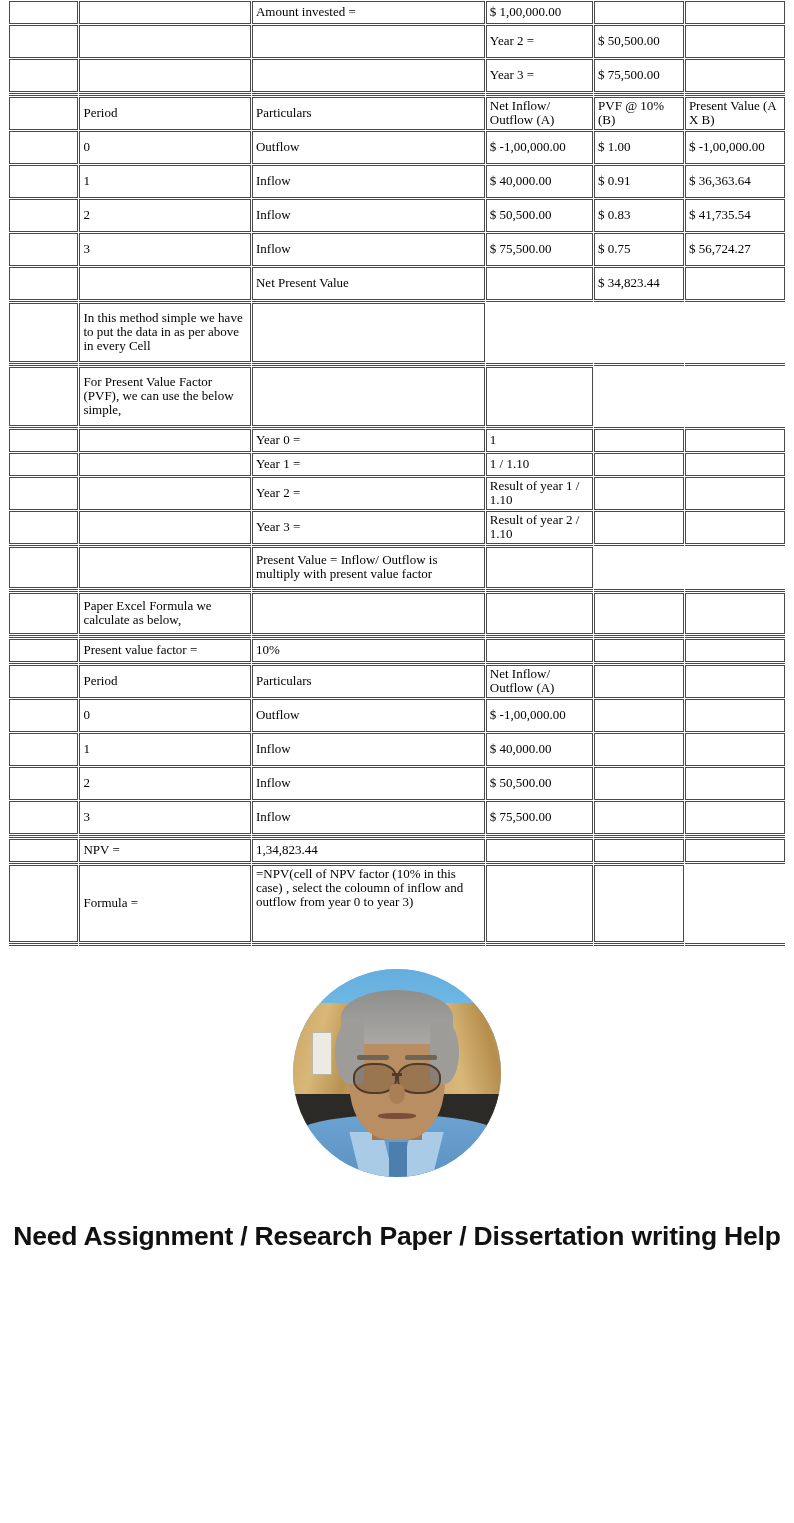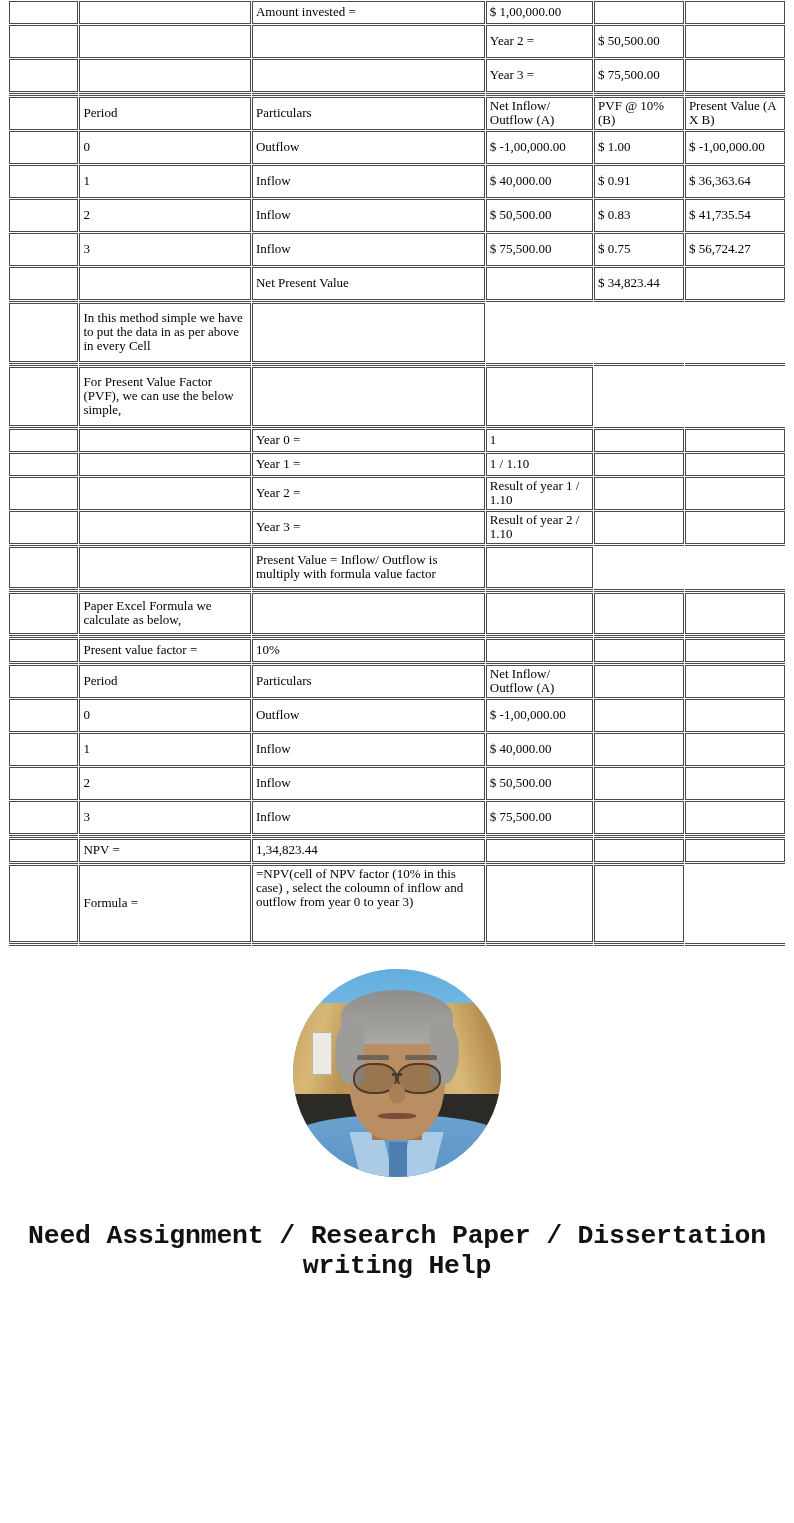--- a/index.html
+++ b/index.html
@@ -166,21 +166,21 @@
   }
   .p-mouth {
     position: absolute; left: 41%; top: 69%; width: 18%; height: 3.2%;
     background: #7a4e3b; border-radius: 40%;
   }
 
   
   .promo {
     margin-top: 44px;
     text-align: center;
-    font-family: Liberation Mono, monospace;
+    font-family: Liberation Sans, sans-serif;
     font-weight: bold;
     color: #111111;
     padding: 0 2px;
   }
   .promo-line1 {
     font-size: 26.5px;
     line-height: 1.14;
     letter-spacing: -0.2px;
   }
   .promo-line2 {
@@ -367,21 +367,21 @@
             <td></td>
           <td></td>
             <td></td>
           <td></td>
             <td></td>
         </tr>
 
         <tr>
           <td style="height:36px"></td>
           <td></td>
-          <td>Present Value = Inflow/ Outflow is multiply with formula value factor</td>
+          <td>Present Value = Inflow/ Outflow is multiply with present value factor</td>
           <td></td>
           <td colspan="2" style="border:none"></td>
         </tr>
 
         <tr class="sep">
           <td></td>
             <td></td>
           <td></td>
             <td></td>
           <td></td>

